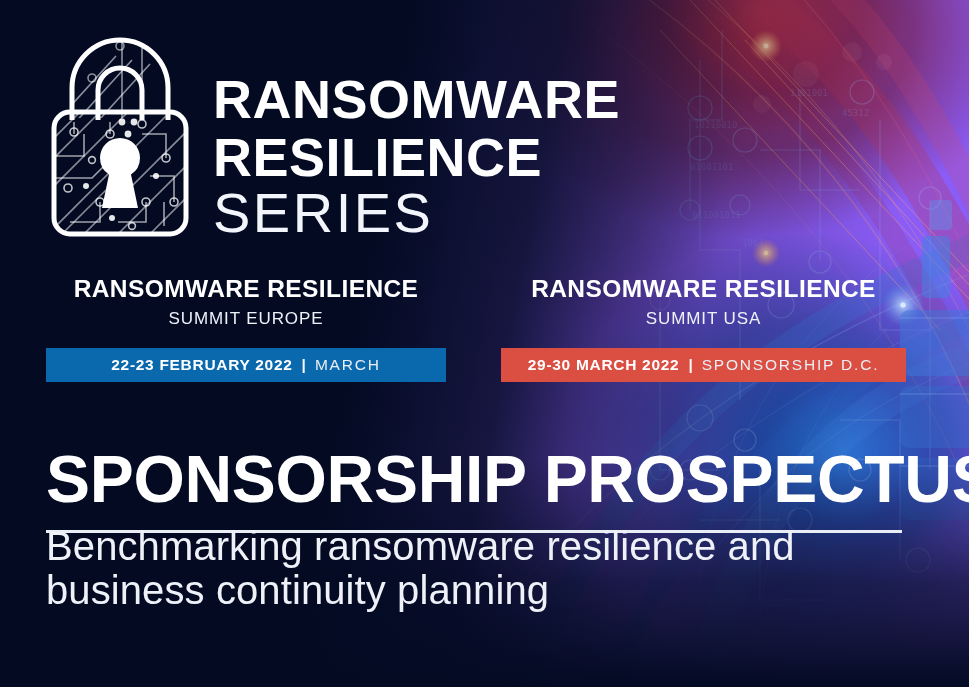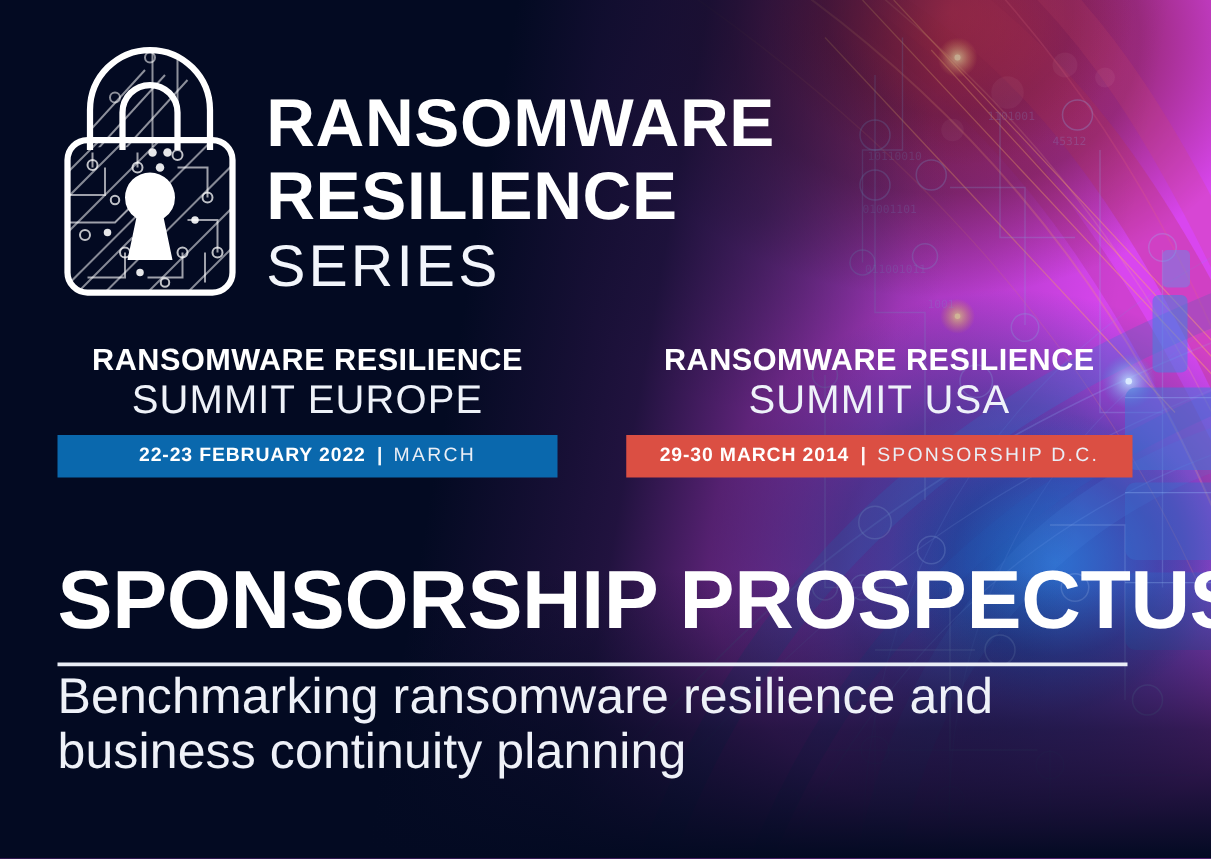--- a/index.html
+++ b/index.html
@@ -3,21 +3,21 @@
 <meta charset="utf-8">
 <title>Ransomware Resilience Series — Sponsorship Prospectus</title>
 <style>
   html,body{margin:0;padding:0;}
   body{
     width:969px;height:687px;overflow:hidden;
     background:#030a22;
     font-family:"Liberation Sans", sans-serif;
     -webkit-font-smoothing:antialiased;
   }
-  .stage{position:relative;width:969px;height:687px;overflow:hidden;background:#d946ef;}
+  .stage{position:relative;width:969px;height:687px;overflow:hidden;background:#8b5cf6;}
 
   
   .bg{position:absolute;inset:0;overflow:hidden;}
   .bg svg{position:absolute;inset:0;width:969px;height:687px;display:block;}
 
   .glow{position:absolute;border-radius:50%;pointer-events:none;}
   
   .glow-blue{
     right:-150px;top:170px;width:620px;height:560px;
     background:radial-gradient(closest-side, rgba(26,86,180,.95), rgba(18,58,134,.55) 45%, rgba(8,24,70,0) 78%);
@@ -54,54 +54,54 @@
   .logo{position:absolute;left:46px;top:26px;width:148px;height:216px;}
   .logo svg{width:148px;height:216px;display:block;}
 
   .wordmark{position:absolute;left:213px;top:72px;color:#ffffff;}
   .wm-1,.wm-2{
     font-size:54px;font-weight:bold;letter-spacing:.5px;line-height:54px;
     text-transform:uppercase;white-space:nowrap;
   }
   .wm-2{margin-top:4px;}
   .wm-3{
-    font-size:47px;font-weight:300;letter-spacing:2.5px;line-height:50px;
+    font-size:56px;font-weight:300;letter-spacing:2.5px;line-height:50px;
     margin-top:4px;text-transform:uppercase;white-space:nowrap;color:#f2f5fb;
   }
 
   .events{position:absolute;left:46px;top:276px;width:880px;}
   .event{position:absolute;top:0;text-align:center;}
   .event.eu{left:0;width:400px;}
   .event.us{left:455px;width:405px;}
   .ev-l1{
     font-size:24.5px;font-weight:bold;letter-spacing:.4px;color:#ffffff;
     text-transform:uppercase;white-space:nowrap;line-height:26px;
   }
   .ev-l2{
-    font-size:32px;font-weight:300;letter-spacing:.9px;color:#eef2f9;
+    font-size:17px;font-weight:300;letter-spacing:.9px;color:#eef2f9;
     text-transform:uppercase;white-space:nowrap;line-height:30px;margin-top:2px;
   }
   .ev-bar{
     margin-top:14px;height:34px;display:flex;align-items:center;justify-content:center;
     white-space:nowrap;
   }
   .ev-bar.eu{background:#0a68ad;width:400px;}
   .ev-bar.us{background:#db4f43;width:405px;}
   .ev-date{font-size:15.5px;font-weight:bold;letter-spacing:.7px;color:#ffffff;}
   .ev-sep{font-size:15.5px;font-weight:bold;color:#ffffff;margin:0 9px;opacity:.95;}
   .ev-city{font-size:15.5px;font-weight:300;letter-spacing:1.8px;color:#eaeef6;}
 
   .headline{
     position:absolute;left:46px;top:446px;
     font-size:66px;font-weight:600;letter-spacing:-.3px;line-height:66px;
     color:#ffffff;white-space:nowrap;
   }
   .rule{position:absolute;left:46px;top:530px;width:856px;height:3px;background:#e9edf6;}
   .subtitle{
-    position:absolute;left:46px;top:535px;width:880px;
+    position:absolute;left:46px;top:524px;width:880px;
     font-size:40px;font-weight:300;line-height:44px;letter-spacing:.1px;
     color:#eef1f8;
   }
 </style>
 </head>
 <body>
 
 <div class="stage">
 
   <div class="bg">
@@ -349,21 +349,21 @@
           <span class="ev-date">22-23 FEBRUARY 2022</span>
           <span class="ev-sep">|</span>
           <span class="ev-city">MARCH</span>
         </div>
       </div>
 
       <div class="event us">
         <div class="ev-l1">RANSOMWARE RESILIENCE</div>
         <div class="ev-l2">SUMMIT USA</div>
         <div class="ev-bar us">
-          <span class="ev-date">29-30 MARCH 2014</span>
+          <span class="ev-date">29-30 MARCH 2022</span>
           <span class="ev-sep">|</span>
           <span class="ev-city">SPONSORSHIP D.C.</span>
         </div>
       </div>
 
     </div>
 
     <div class="headline">SPONSORSHIP PROSPECTUS</div>
     <div class="rule"></div>
     <div class="subtitle">Benchmarking ransomware resilience and business continuity planning</div>

